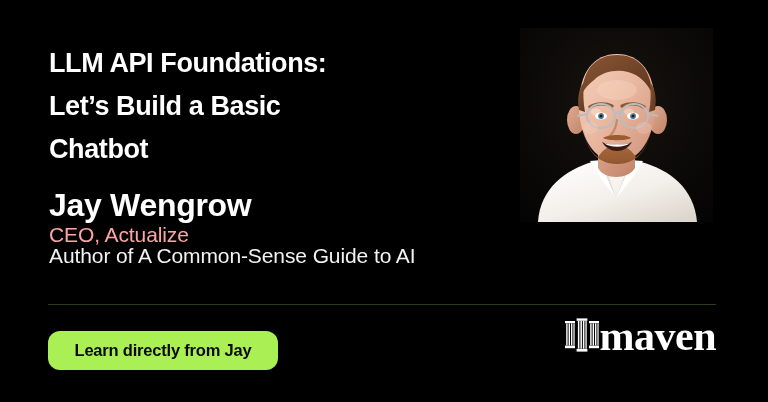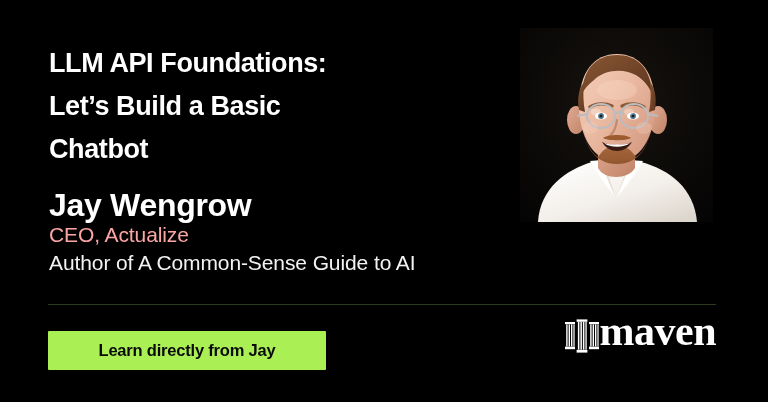--- a/index.html
+++ b/index.html
@@ -51,21 +51,21 @@
     top: 220px;
     color: #fca5a5;
     font-size: 21px;
     font-weight: 400;
     letter-spacing: -0.1px;
     line-height: 30px;
   }
   #speaker-credential {
     position: absolute;
     left: 49px;
-    top: 248px;
+    top: 241px;
     color: #f2f2f2;
     font-size: 21px;
     font-weight: 400;
     letter-spacing: -0.1px;
     line-height: 30px;
   }
 
   
   #portrait {
     position: absolute;
@@ -86,47 +86,47 @@
     width: 668px;
     height: 1px;
     background: #2f3b21;
   }
 
   
   #cta-button {
     position: absolute;
     left: 48px;
     top: 331px;
-    width: 278px;
+    width: 230px;
     height: 39px;
     background: #aaf055;
     border: 0;
-    border-radius: 1px;
+    border-radius: 12px;
     display: flex;
     align-items: center;
     justify-content: center;
     cursor: pointer;
     padding: 4px;
   }
   #cta-label {
     color: #0a0a0a;
     font-size: 16.5px;
     font-weight: bold;
     letter-spacing: -0.2px;
     font-family: "Liberation Sans", sans-serif;
   }
 
   
   #maven-logo {
     position: absolute;
     right: 52px;
-    top: 306px;
+    top: 317px;
     height: 48px;
     display: flex;
-    align-items: flex-end;
+    align-items: flex-start;
   }
   #maven-columns-icon { display: block; }
   #maven-wordmark {
     color: #ffffff;
     font-family: "Liberation Serif", "DejaVu Serif", serif;
     font-size: 42px;
     font-weight: bold;
     letter-spacing: -0.5px;
     line-height: 1;
     transform: translateY(-2px);

